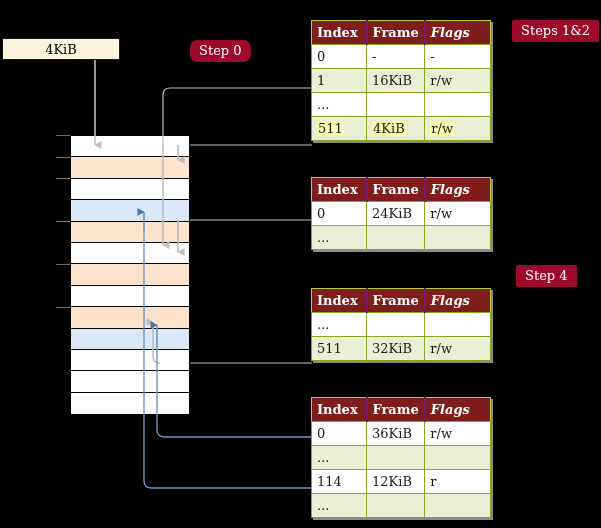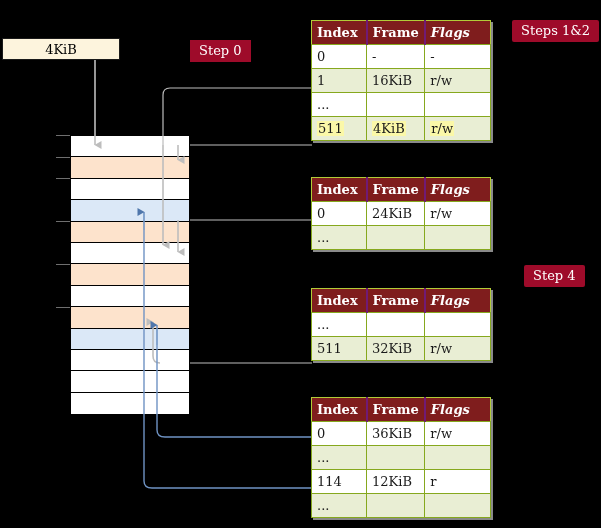--- a/index.html
+++ b/index.html
@@ -5,21 +5,21 @@
   html,body{margin:0;padding:0;background:#000;}
   body{width:601px;height:528px;position:relative;overflow:hidden;
        font-family:"DejaVu Serif","Liberation Serif",serif;}
 
   .canvas{position:absolute;left:0;top:0;width:601px;height:528px;}
 
   
   .badge{position:absolute;background:#9e0b2a;color:#ffffff;
          font-family:"DejaVu Serif","Liberation Serif",serif;
          font-size:13px;line-height:1;padding:4px 9px 5px 9px;
-         border-radius:0;white-space:nowrap;
+         border-radius:8px;white-space:nowrap;
          box-shadow:1px 1px 0 rgba(0,0,0,.55);}
   .badge.sq{border-radius:2px;}
 
   
   .kib-box{position:absolute;left:2px;top:38px;width:118px;height:22px;
            background:#fdf4dd;border:1px solid #1a1a1a;
            display:flex;align-items:center;justify-content:center;
            font-size:13px;color:#000;box-sizing:border-box;}
 
   
@@ -63,21 +63,21 @@
   <div class="kib-box">
     <span>4KiB</span>
   </div>
 
   <div class="badge" style="left:190px;top:40px;">
     <span>Step 0</span>
   </div>
   <div class="badge sq" style="left:512px;top:20px;">
     <span>Steps 1&amp;2</span>
   </div>
-  <div class="badge sq" style="left:516px;top:265px;margin-left:8px;">
+  <div class="badge sq" style="left:516px;top:265px;">
     <span>Step 4</span>
   </div>
 
   <div class="tick" style="top:135px;"></div>
   <div class="tick" style="top:157px;"></div>
   <div class="tick" style="top:178px;"></div>
   <div class="tick" style="top:221px;"></div>
   <div class="tick" style="top:264px;"></div>
   <div class="tick" style="top:307px;"></div>
 

